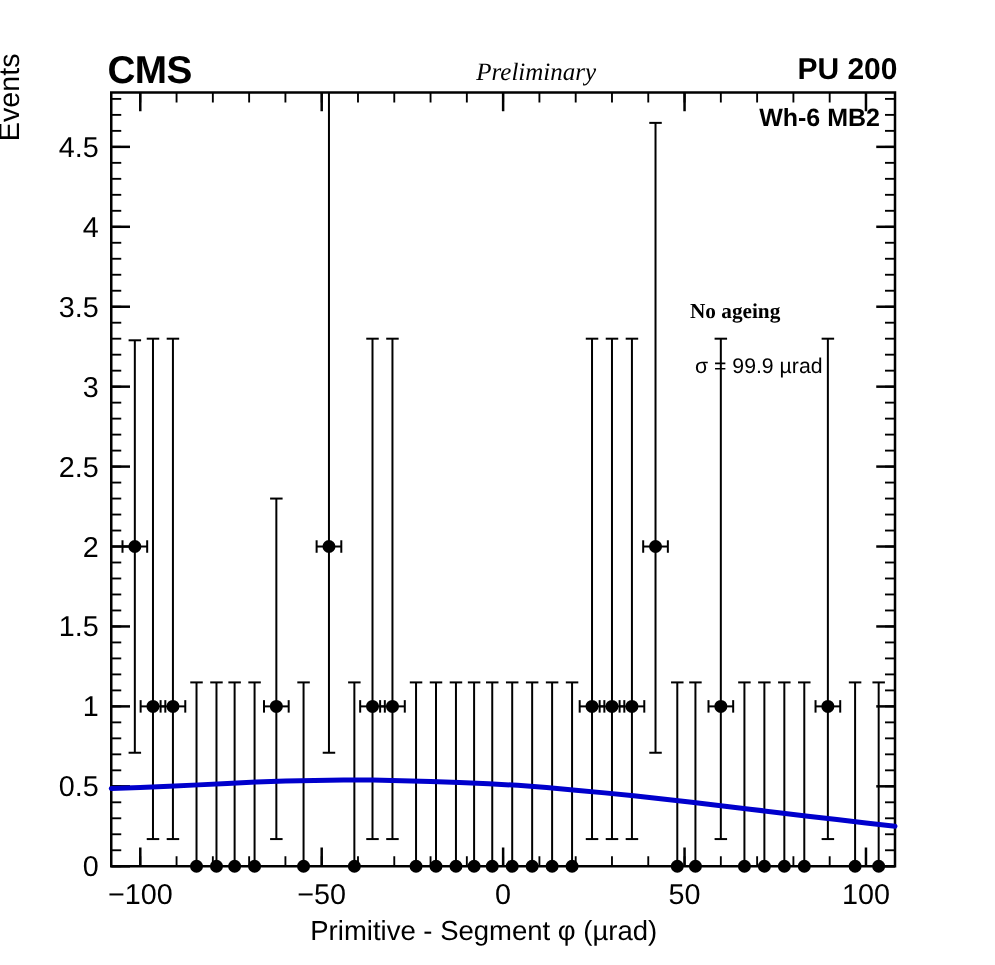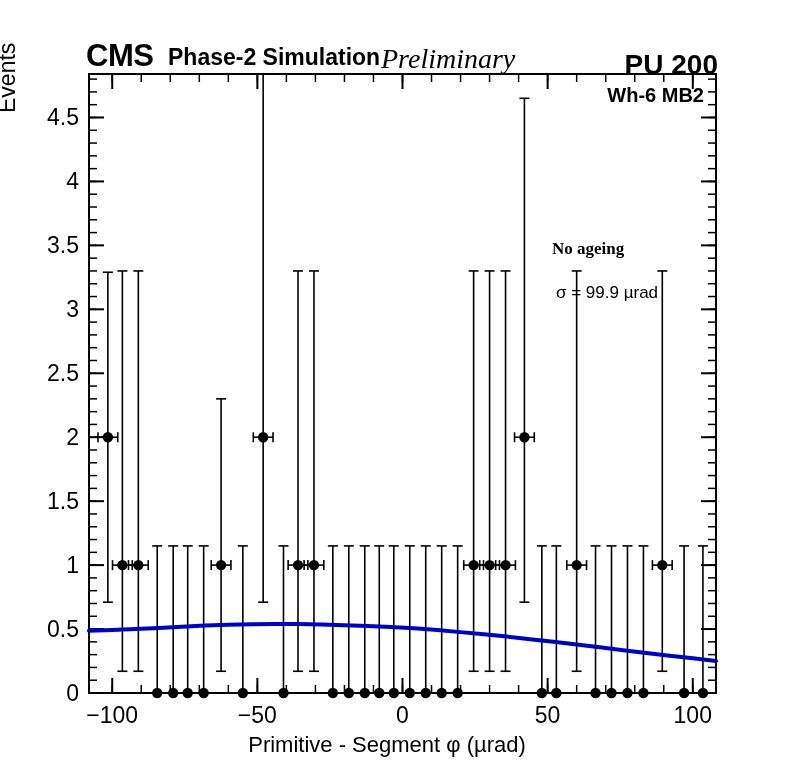--- a/index.html
+++ b/index.html
@@ -44,30 +44,30 @@
     top: 3px;
     font-size: 23px;
     font-weight: bold;
     line-height: 25px;
     font-family: "Liberation Sans", sans-serif;
   }
   #preliminary-label {
     position: absolute;
     left: 295px;
     top: 4px;
-    font-size: 28px;
+    font-size: 20px;
     font-style: italic;
     line-height: 25px;
     font-family: "Liberation Serif", serif;
   }
   #pu-label {
     position: absolute;
     right: 0px;
-    top: 9px;
-    font-size: 28px;
+    top: 0;
+    font-size: 24px;
     font-weight: bold;
     line-height: 27px;
     font-family: "Liberation Sans", sans-serif;
   }
 
   
   #wheel-label {
     right: 92px;
     top: 84px;
     font-size: 20px;
@@ -129,21 +129,20 @@
     text-anchor: middle;
   }
 </style>
 </head>
 <body>
 
 <div id="root">
 
   <div class="abs" id="header-row">
     <span id="cms-label">CMS</span>
-    <span id="phase2-label">Phase-2 Simulation</span>
     <span id="preliminary-label">Preliminary</span>
     <span id="pu-label">PU 200</span>
   </div>
 
   <div class="abs" id="y-axis-title">Events</div>
   <div class="abs" id="x-axis-title">Primitive - Segment φ (µrad)</div>
 
   <div class="abs" id="wheel-label">Wh-6 MB2</div>
   <div class="abs" id="noageing-label">No ageing</div>
   <div class="abs" id="sigma-label">σ = 99.9  µrad</div>

